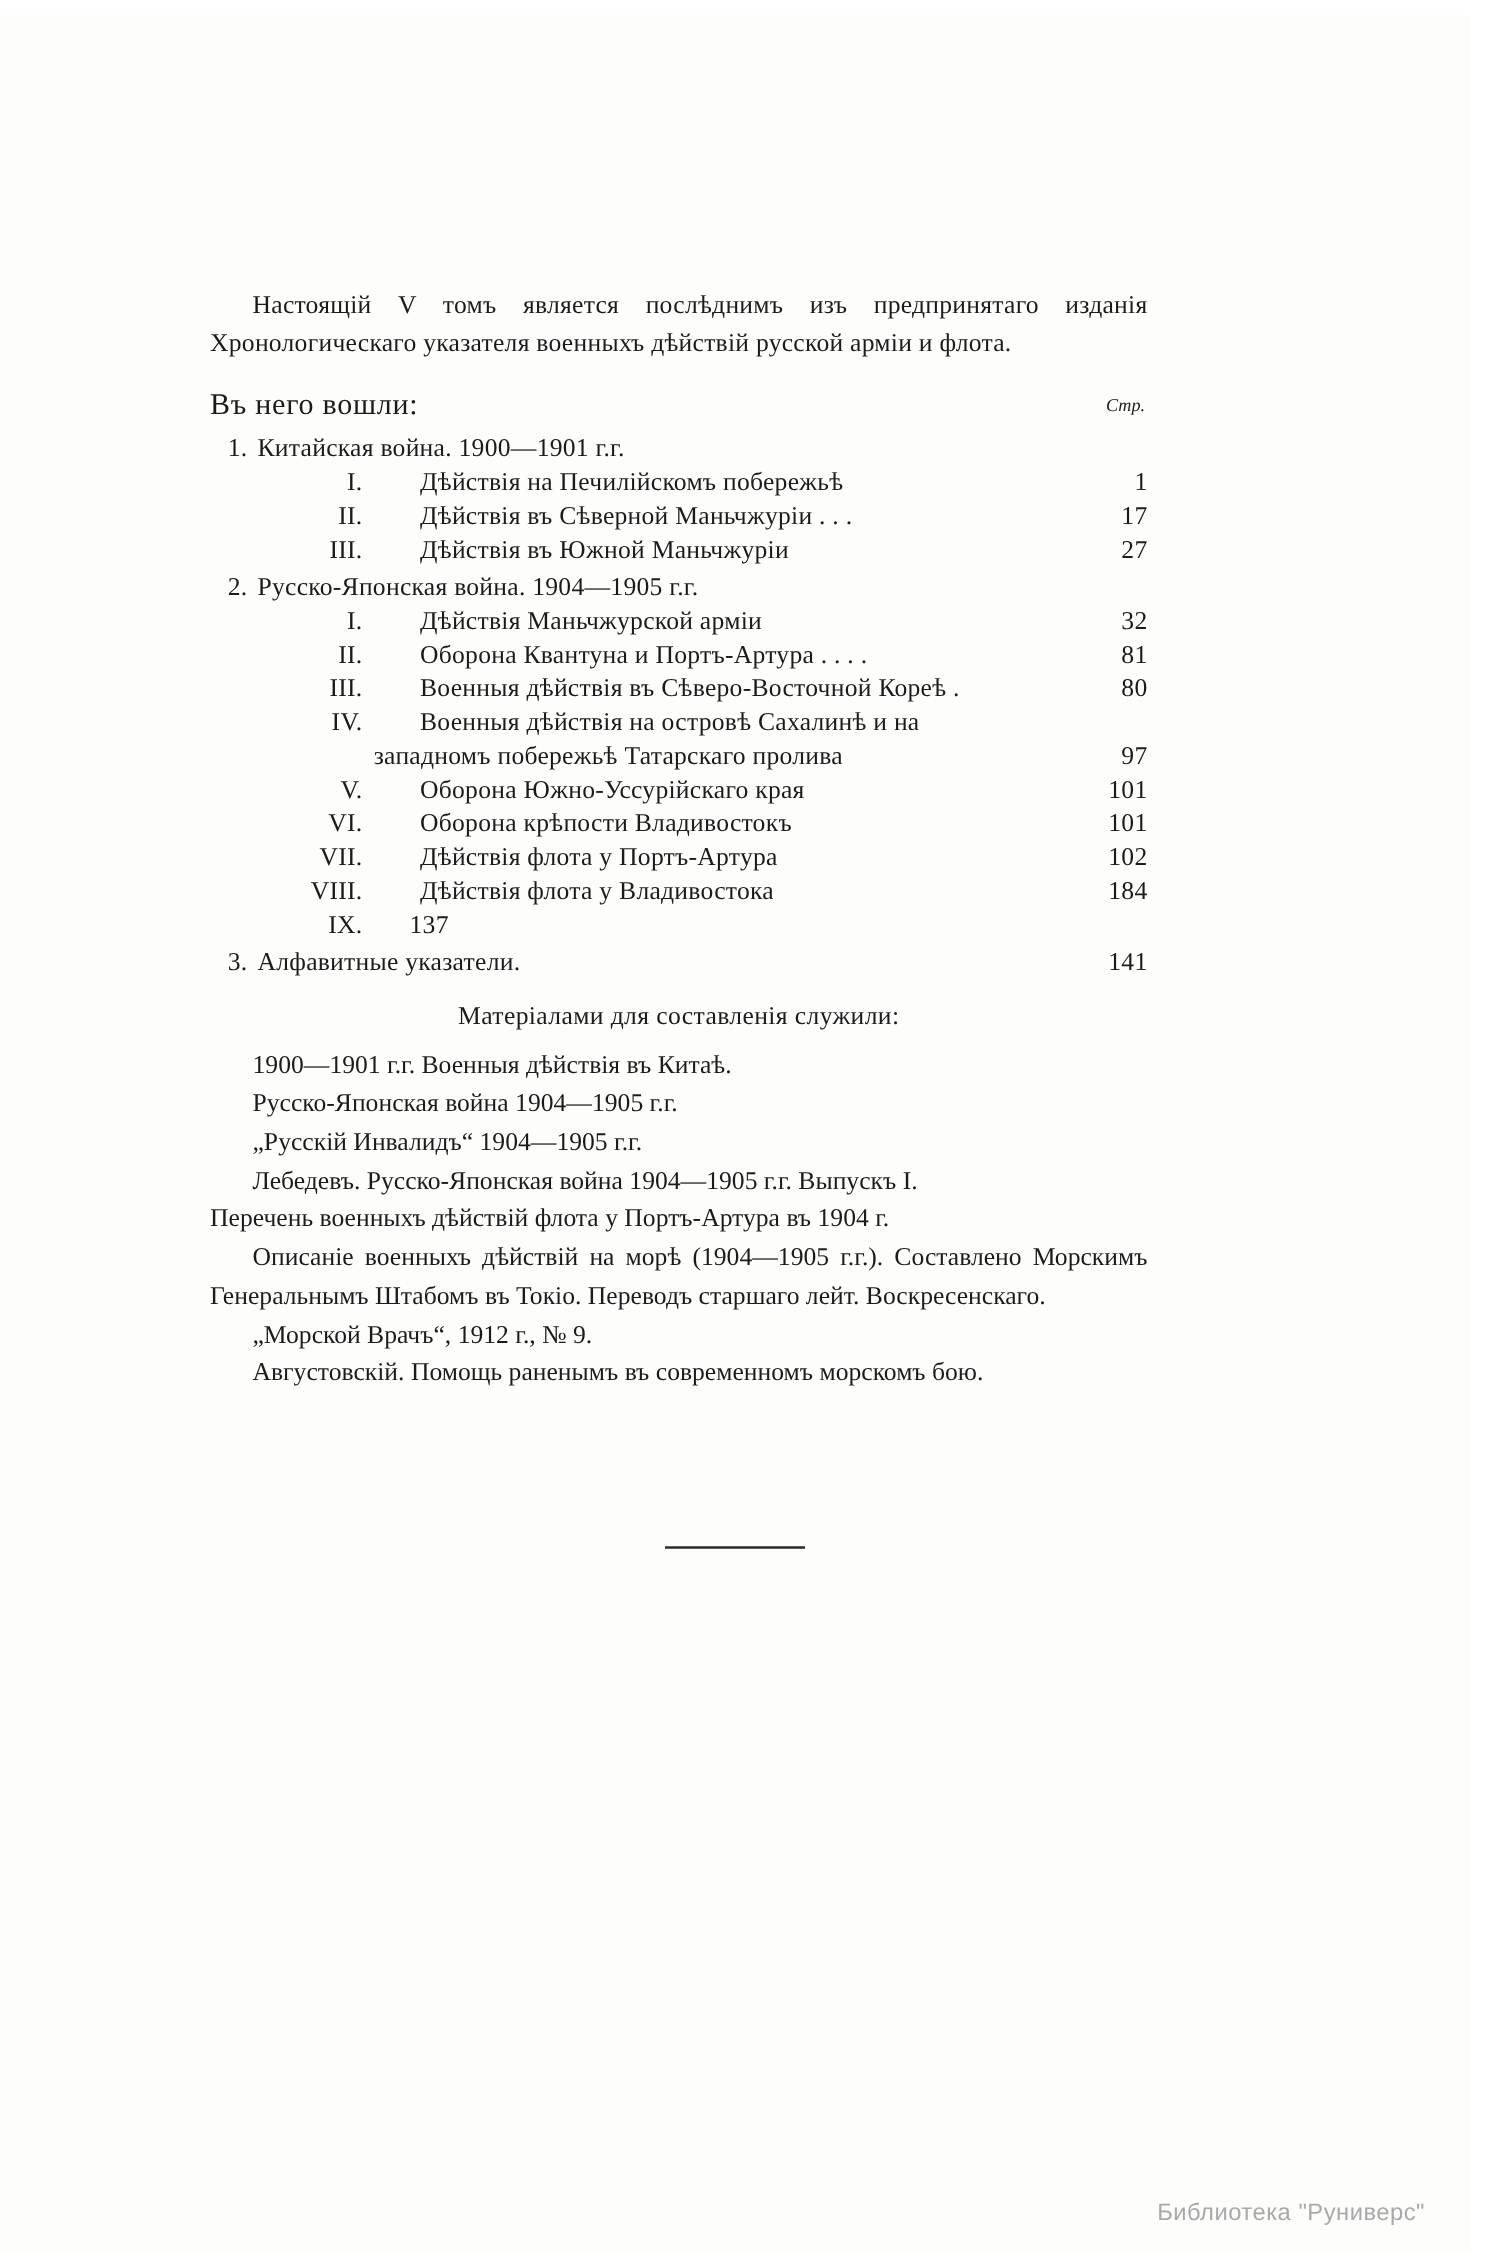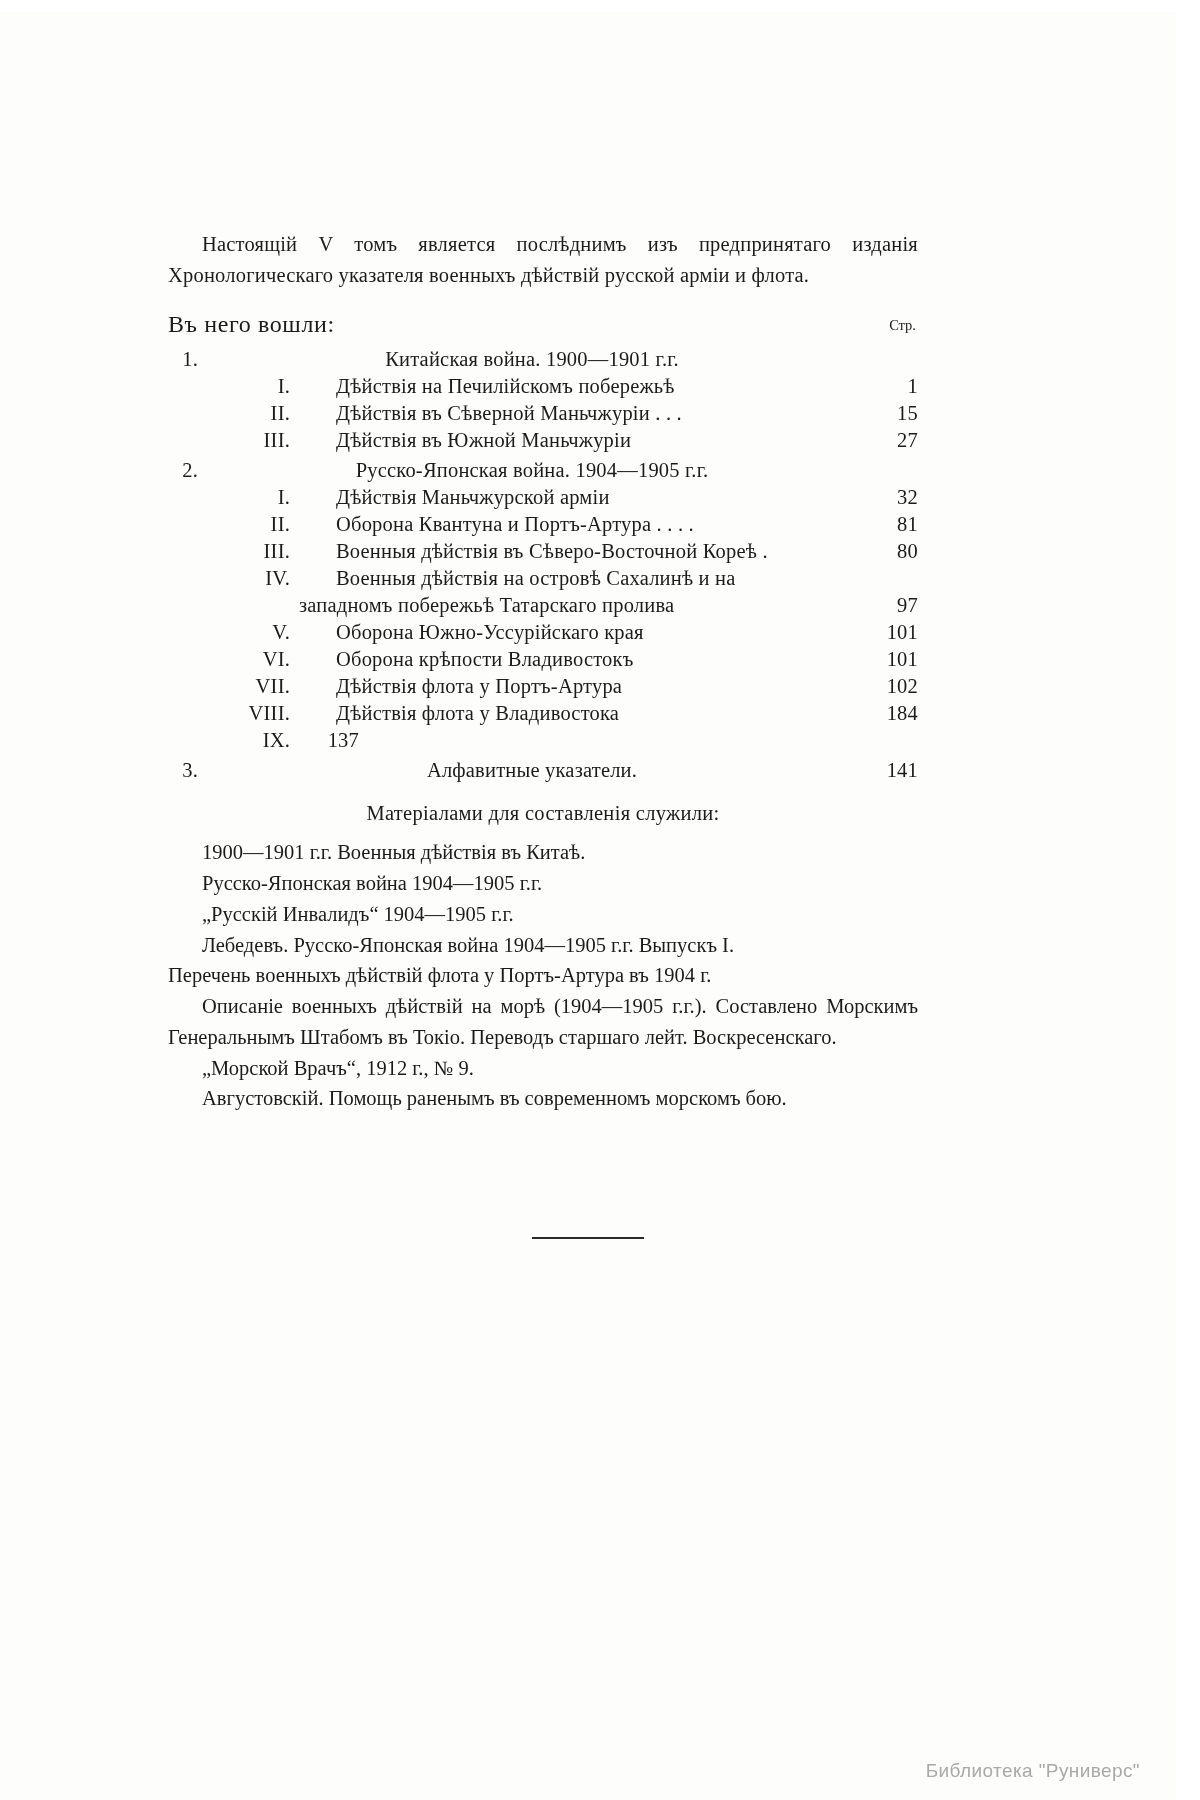--- a/index.html
+++ b/index.html
@@ -47,41 +47,41 @@
   .subhead {
     text-align: left;
     font-size: 24px;
     letter-spacing: 0.6px;
   }
   .stp {
     position: absolute;
     right: 2px;
     top: 6px;
     font-size: 14.5px;
+    font-style: italic;
     font-family: "Liberation Serif", serif;
   }
   .toc {
     margin-top: 6px;
     font-size: 20.5px;
   }
   .toc-section {
     display: flex;
     align-items: baseline;
     margin-top: 7px;
     letter-spacing: 0.2px;
   }
   .toc-section .num {
     width: 30px;
     flex: 0 0 30px;
     text-align: right;
     padding-right: 8px;
   }
   .toc-section .title {
     flex: 1 1 auto;
-    text-align: center;
   }
   .toc-section .pg {
     flex: 0 0 60px;
     text-align: right;
   }
   .toc-item {
     display: flex;
     align-items: baseline;
     margin-top: 4px;
     letter-spacing: 0.2px;
@@ -169,21 +169,21 @@
         <span class="pg"></span>
       </div>
       <div class="toc-item">
         <span class="rn">I.</span>
         <span class="title">Дѣйствія на Печилійскомъ побережьѣ</span>
         <span class="pg">1</span>
       </div>
       <div class="toc-item">
         <span class="rn">II.</span>
         <span class="title">Дѣйствія въ Сѣверной Маньчжуріи . . .</span>
-        <span class="pg">15</span>
+        <span class="pg">17</span>
       </div>
       <div class="toc-item">
         <span class="rn">III.</span>
         <span class="title">Дѣйствія въ Южной Маньчжуріи</span>
         <span class="pg">27</span>
       </div>
 
       <div class="toc-section">
         <span class="num">2.</span>
         <span class="title">Русско-Японская война. 1904—1905 г.г.</span>

